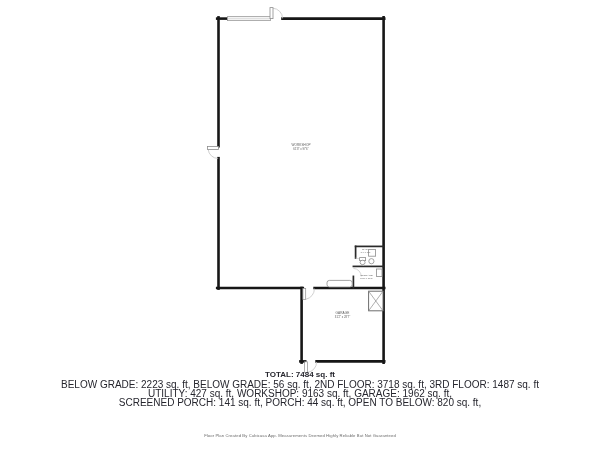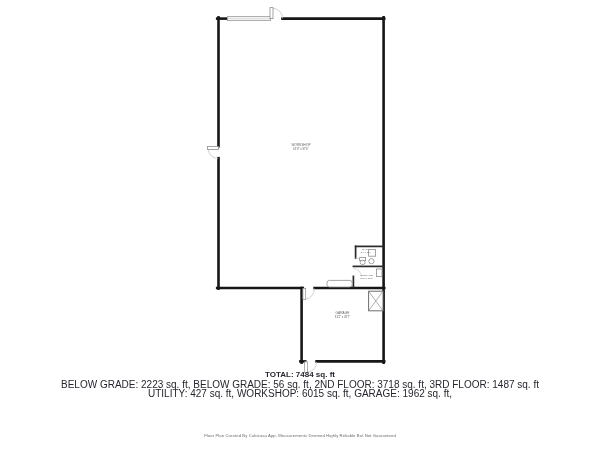--- a/index.html
+++ b/index.html
@@ -120,18 +120,19 @@
       <text x="365.5" y="253.2" class="room-dims-sm">7'4" x 6'8"</text>
 
       <text x="366.5" y="276.2" class="room-name-sm">STORAGE</text>
       <text x="366.5" y="279.4" class="room-dims-sm">10'5" x 10'7"</text>
     </g>
   </svg>
 
   <div class="summary">
     <div class="total">TOTAL: 7484 sq. ft</div>
     <div class="line">BELOW GRADE: 2223 sq. ft, BELOW GRADE: 56 sq. ft, 2ND FLOOR: 3718 sq. ft, 3RD FLOOR: 1487 sq. ft</div>
-    <div class="line">UTILITY: 427 sq. ft, WORKSHOP: 6015 sq. ft, GARAGE: 1962 sq. ft,</div>
+    <div class="line">UTILITY: 427 sq. ft, WORKSHOP: 9163 sq. ft, GARAGE: 1962 sq. ft,</div>
+    <div class="line">SCREENED PORCH: 141 sq. ft, PORCH: 44 sq. ft, OPEN TO BELOW: 820 sq. ft,</div>
   </div>
 
   <div class="disclaimer">Floor Plan Created By Cubicasa App. Measurements Deemed Highly Reliable But Not Guaranteed</div>
 
 </div>
 
 </body></html>

